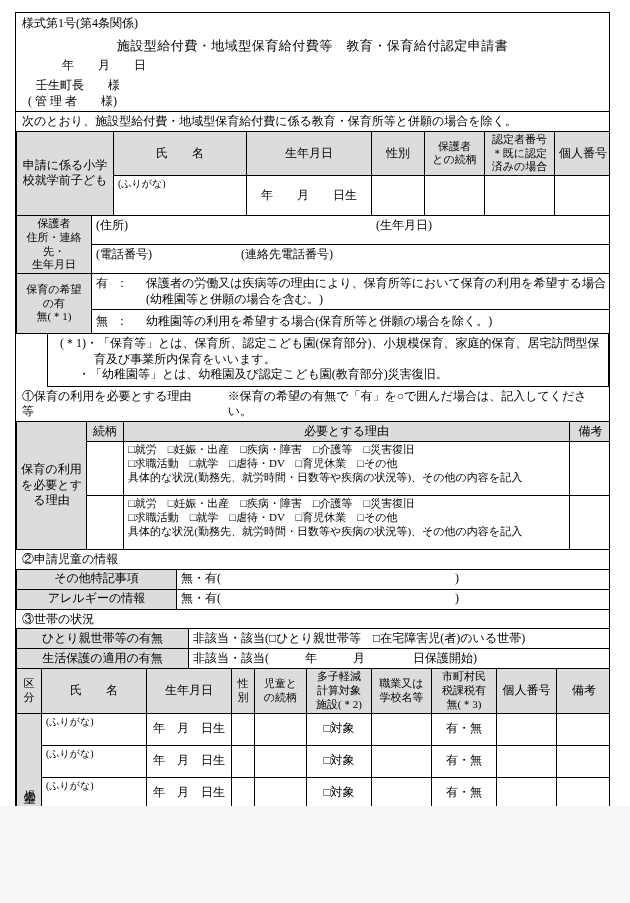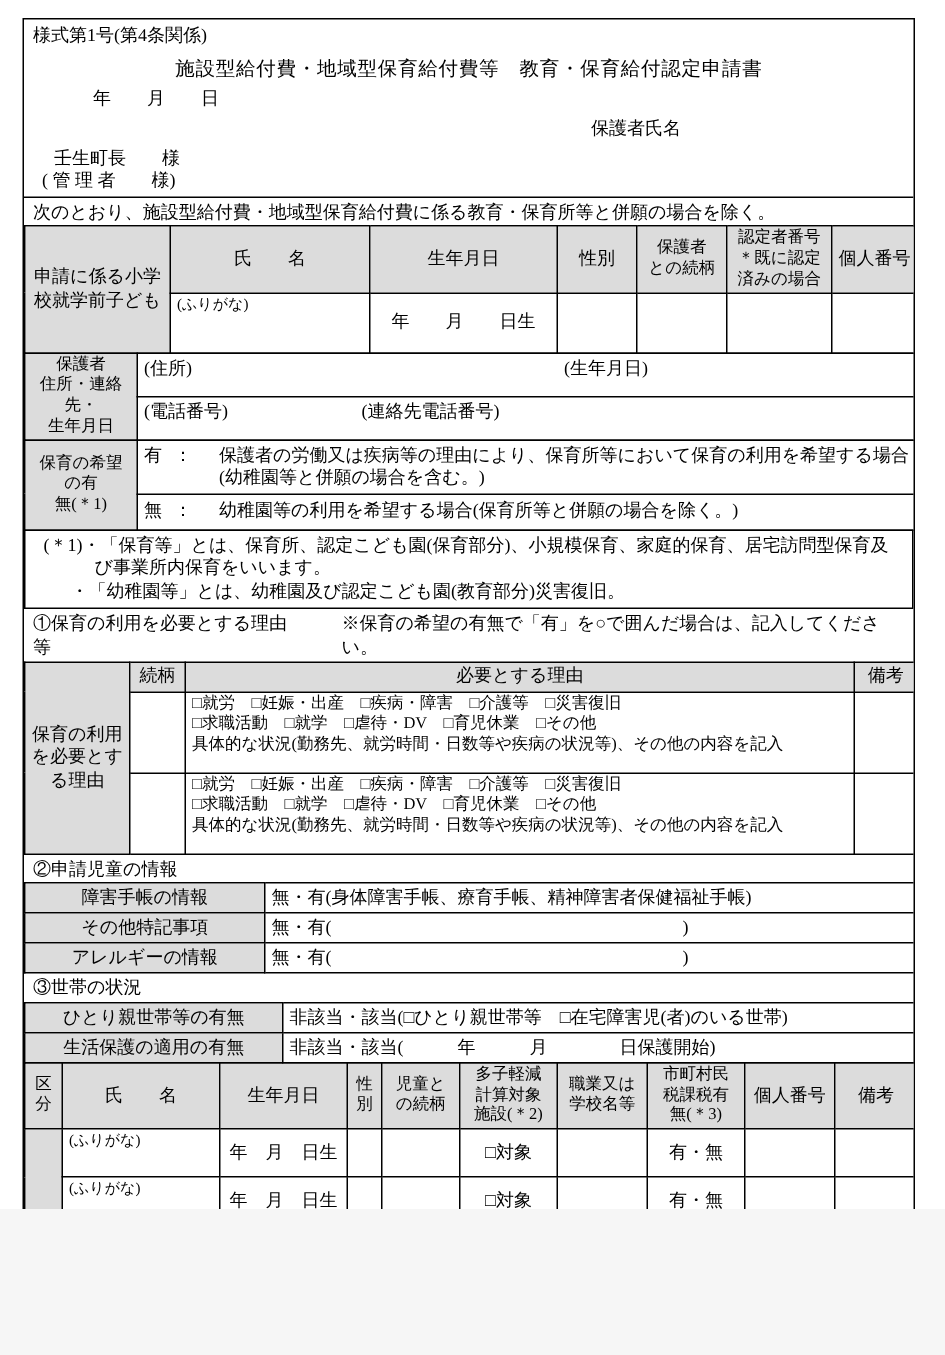--- a/index.html
+++ b/index.html
@@ -22,21 +22,21 @@
   td,th{border:1px solid #000;padding:1px 4px;vertical-align:middle;
         font-weight:normal;font-size:12px;box-sizing:border-box;overflow:hidden;}
   .gray{background:#dcdcdc;}
   .pre{white-space:pre-line;}
   .ctr{text-align:center;}
   .top{vertical-align:top;}
   .sm{font-size:11px;line-height:1.25;}
   .rh38{height:38px}.rh40{height:40px}.rh22{height:22px}.rh24{height:24px}
   .rh20{height:20px}.rh54{height:54px}.rh32{height:32px}.rh36{height:36px}
   .heading{padding:2px 6px;display:flex;gap:28px;align-items:baseline;}
-  .noteRow{border:1px solid #000;margin-top:-1px;padding:2px 6px 3px 6px;}
+  .noteRow{border:1px solid #000;margin-top:-1px;padding:2px 6px 3px 6px;margin-left:31px;}
   .noteRow p{margin:0;}
   .noteRow .n1{padding-left:40px;text-indent:-34px;}
   .noteRow .n2{padding-left:24px;}
   .relcell{position:relative;}
   .abs{position:absolute;top:2px;}
   .optrow{display:flex;align-items:flex-start;}
   .optmark{width:20px;flex:none;}
   .optcolon{width:30px;flex:none;}
   .opttext{flex:1;}
   .vcell{writing-mode:vertical-rl;text-orientation:upright;text-align:center;
@@ -48,21 +48,20 @@
 </head>
 <body>
 
 <div class="sheet">
  <div class="outer">
 
   <div class="head">
     <div class="formno">様式第1号(第4条関係)</div>
     <div class="title">施設型給付費・地域型保育給付費等　教育・保育給付認定申請書</div>
     <div class="dateline">年　　月　　日</div>
-    <div class="gname">保護者氏名</div>
     <div class="addr1">壬生町長　　様</div>
     <div class="addr2">( 管 理 者　　様)</div>
   </div>
 
   <div class="decl">次のとおり、施設型給付費・地域型保育給付費に係る教育・保育所等と併願の場合を除く。</div>
 
   <table>
     <colgroup>
           <col style="width:97px">
           <col style="width:133px">
@@ -198,24 +197,20 @@
   <div class="heading">
     <span>②申請児童の情報</span>
   </div>
 
   <table>
     <colgroup>
           <col style="width:160px">
           <col style="width:435px">
         </colgroup>
     <tbody>
-          <tr class="rh20">
-      <td class="gray ctr">障害手帳の情報</td>
-      <td>無・有(身体障害手帳、療育手帳、精神障害者保健福祉手帳)</td>
-    </tr>
     <tr class="rh20">
       <td class="gray ctr">その他特記事項</td>
       <td>
         <div class="parenrow">
                 <span>無・有(</span>
                 <span class="close">)</span>
               </div>
       </td>
     </tr>
     <tr class="rh20">

